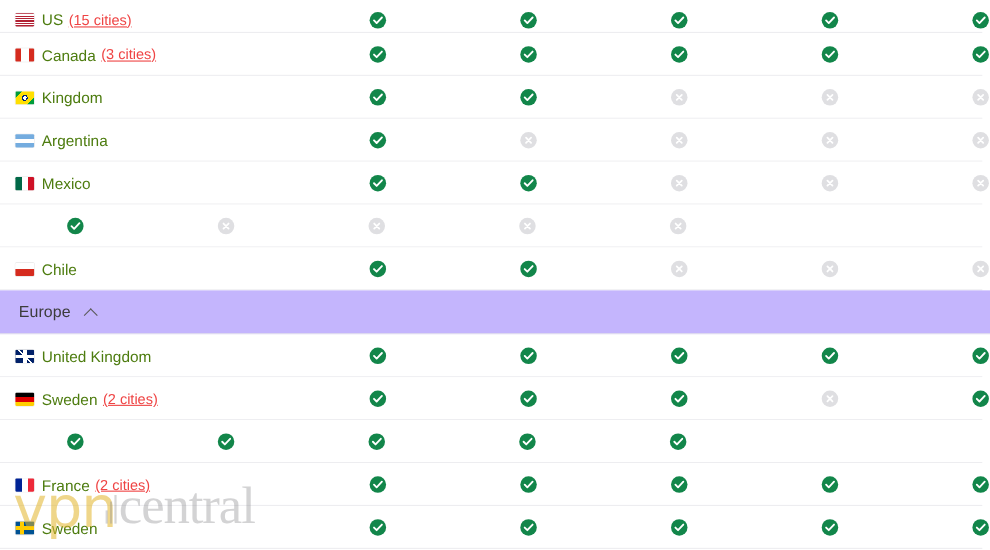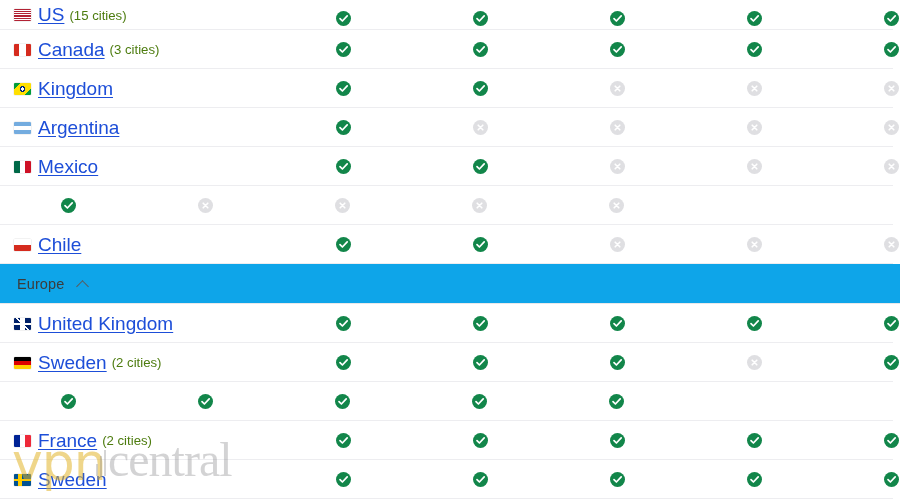--- a/index.html
+++ b/index.html
@@ -40,21 +40,21 @@
     height: 30px;
     align-items: flex-end;
     padding-bottom: 4px;
   }
 
   .section-row {
     position: relative;
     height: 40px;
     display: flex;
     align-items: center;
-    background: #0ea5e9;
+    background: #c4b5fd;
     box-sizing: border-box;
   }
   .section-row::after {
     content: "";
     position: absolute;
     left: 0;
     right: 0;
     bottom: 0;
     height: 1px;
     background: #e8e8ea;
@@ -98,30 +98,30 @@
     width: 17px;
     height: 12px;
     margin-right: 7px;
     border-radius: 1px;
     position: relative;
     overflow: hidden;
     flex: 0 0 17px;
     box-shadow: 0 0 0 .5px rgba(0,0,0,.10);
   }
   .country-link {
-    font-size: 19px;
-    color: #1d4ed8;
-    text-decoration: underline;
+    font-size: 14px;
+    color: #4d7c0f;
     text-underline-offset: 1.5px;
     cursor: pointer;
   }
   .cities {
     font-size: 13.2px;
-    color: #4d7c0f;
+    color: #ef4444;
     margin-left: 5px;
+    text-decoration: underline;
   }
 
   .status-cell {
     flex: 0 0 137px;
     display: flex;
     justify-content: center;
     align-items: center;
   }
 
   .badge {

